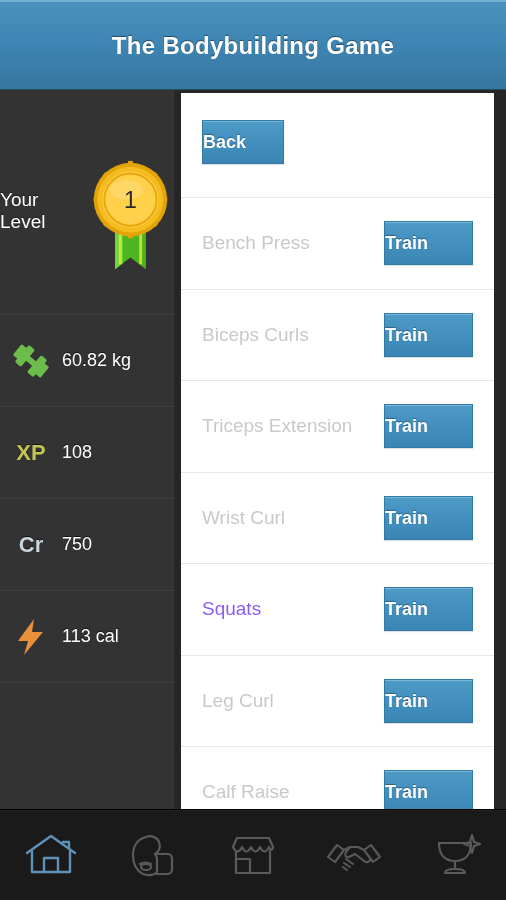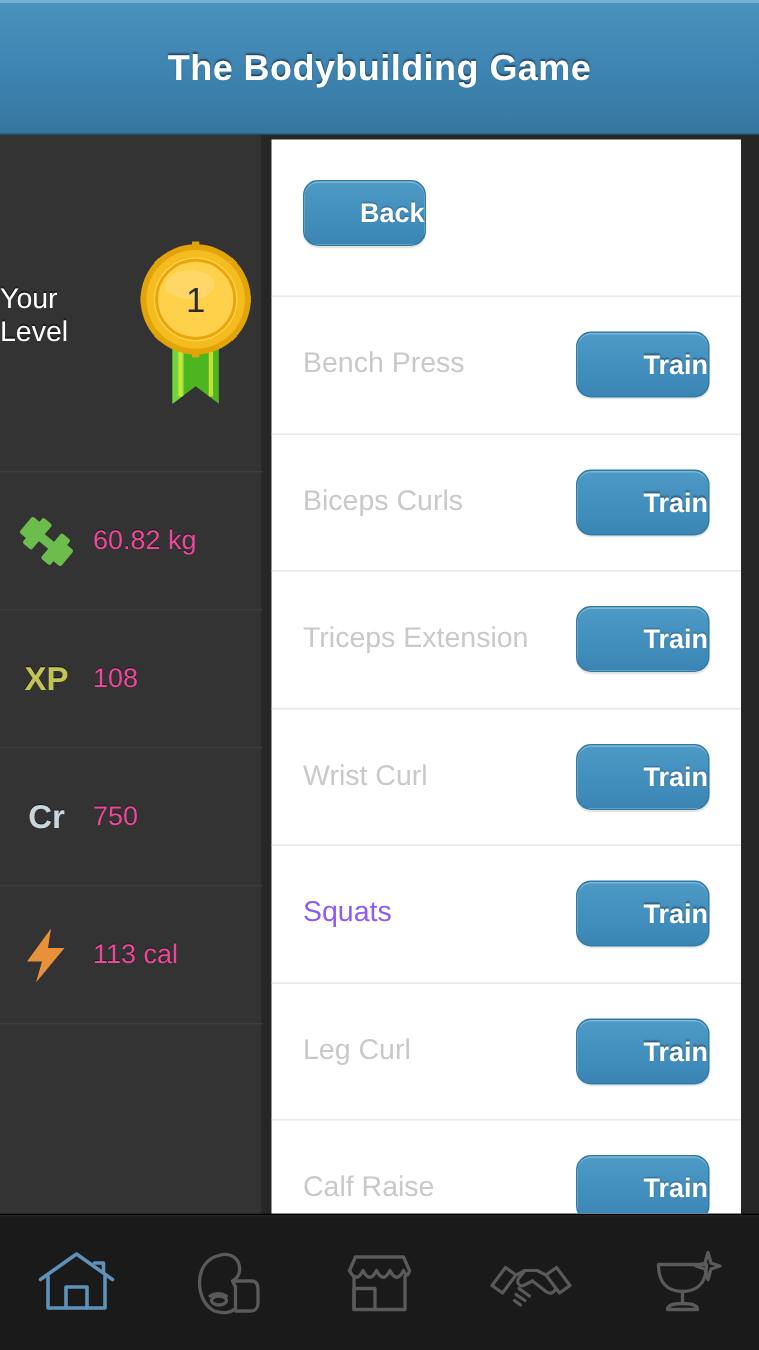--- a/index.html
+++ b/index.html
@@ -80,21 +80,21 @@
     width:62px;flex:0 0 62px;
     display:flex;align-items:flex-start;justify-content:center;
   }
   .stat-icon-text{
     font-size:22px;font-weight:bold;
     text-shadow:0 -1px 0 rgba(0,0,0,.6);
   }
   .xp-glyph{color:#c3c356;}
   .cr-glyph{color:#c8d6dd;}
   .stat-value{
-    color:#ec4899;font-size:18px;
+    color:#ffffff;font-size:18px;
     text-shadow:0 -1px 0 rgba(0,0,0,.55);
   }
   .sidebar-filler{flex:1 1 auto;}
 
   
   .content-wrap{
     flex:1 1 auto;
     padding:3px 12px 0 6px;
     box-sizing:border-box;
     min-width:0;
@@ -110,28 +110,28 @@
   .panel-top{
     height:105px;
     box-sizing:border-box;
     padding:27px 0 0 21px;
     border-bottom:1px solid #e4e9ec;
   }
   .btn{
     display:inline-block;
     background:linear-gradient(to bottom,#4d9ac6 0%,#4390bf 50%,#3a85b4 100%);
     border:1px solid #2f7aa6;
-    border-radius:10px;
+    border-radius:0;
     color:#ffffff;
     font-size:18px;
     font-weight:bold;
     text-shadow:0 -1px 1px rgba(0,0,0,.35);
     box-shadow:inset 0 1px 0 rgba(255,255,255,.28),0 1px 1px rgba(0,0,0,.12);
     cursor:pointer;
-    text-align:right;
+    text-align:left;
     box-sizing:border-box;
   }
   .btn-back{width:82px;height:44px;line-height:42px;}
   .btn-train{width:89px;height:44px;line-height:42px;}
 
   .ex-row{
     height:91.5px;
     display:flex;align-items:center;
     padding:0 21px;
     box-sizing:border-box;

